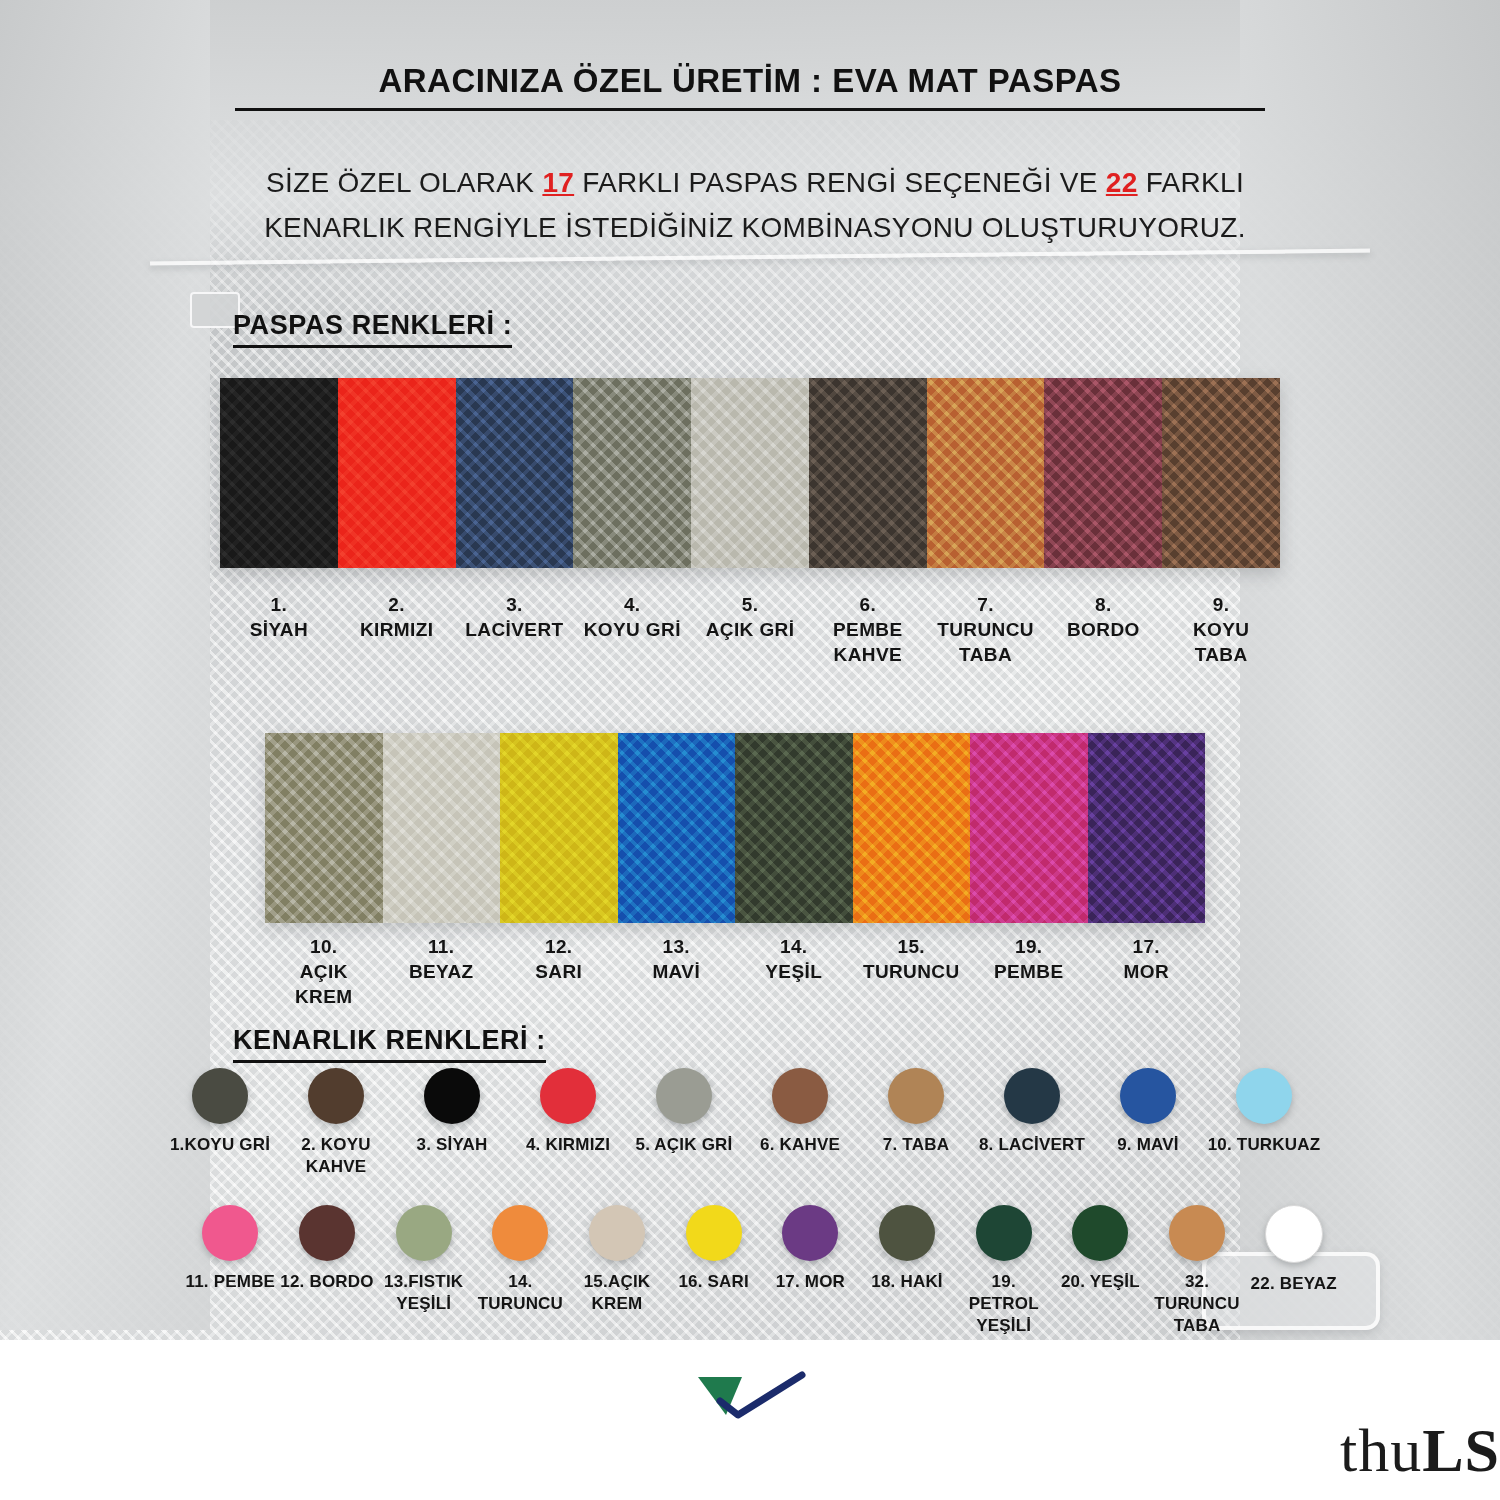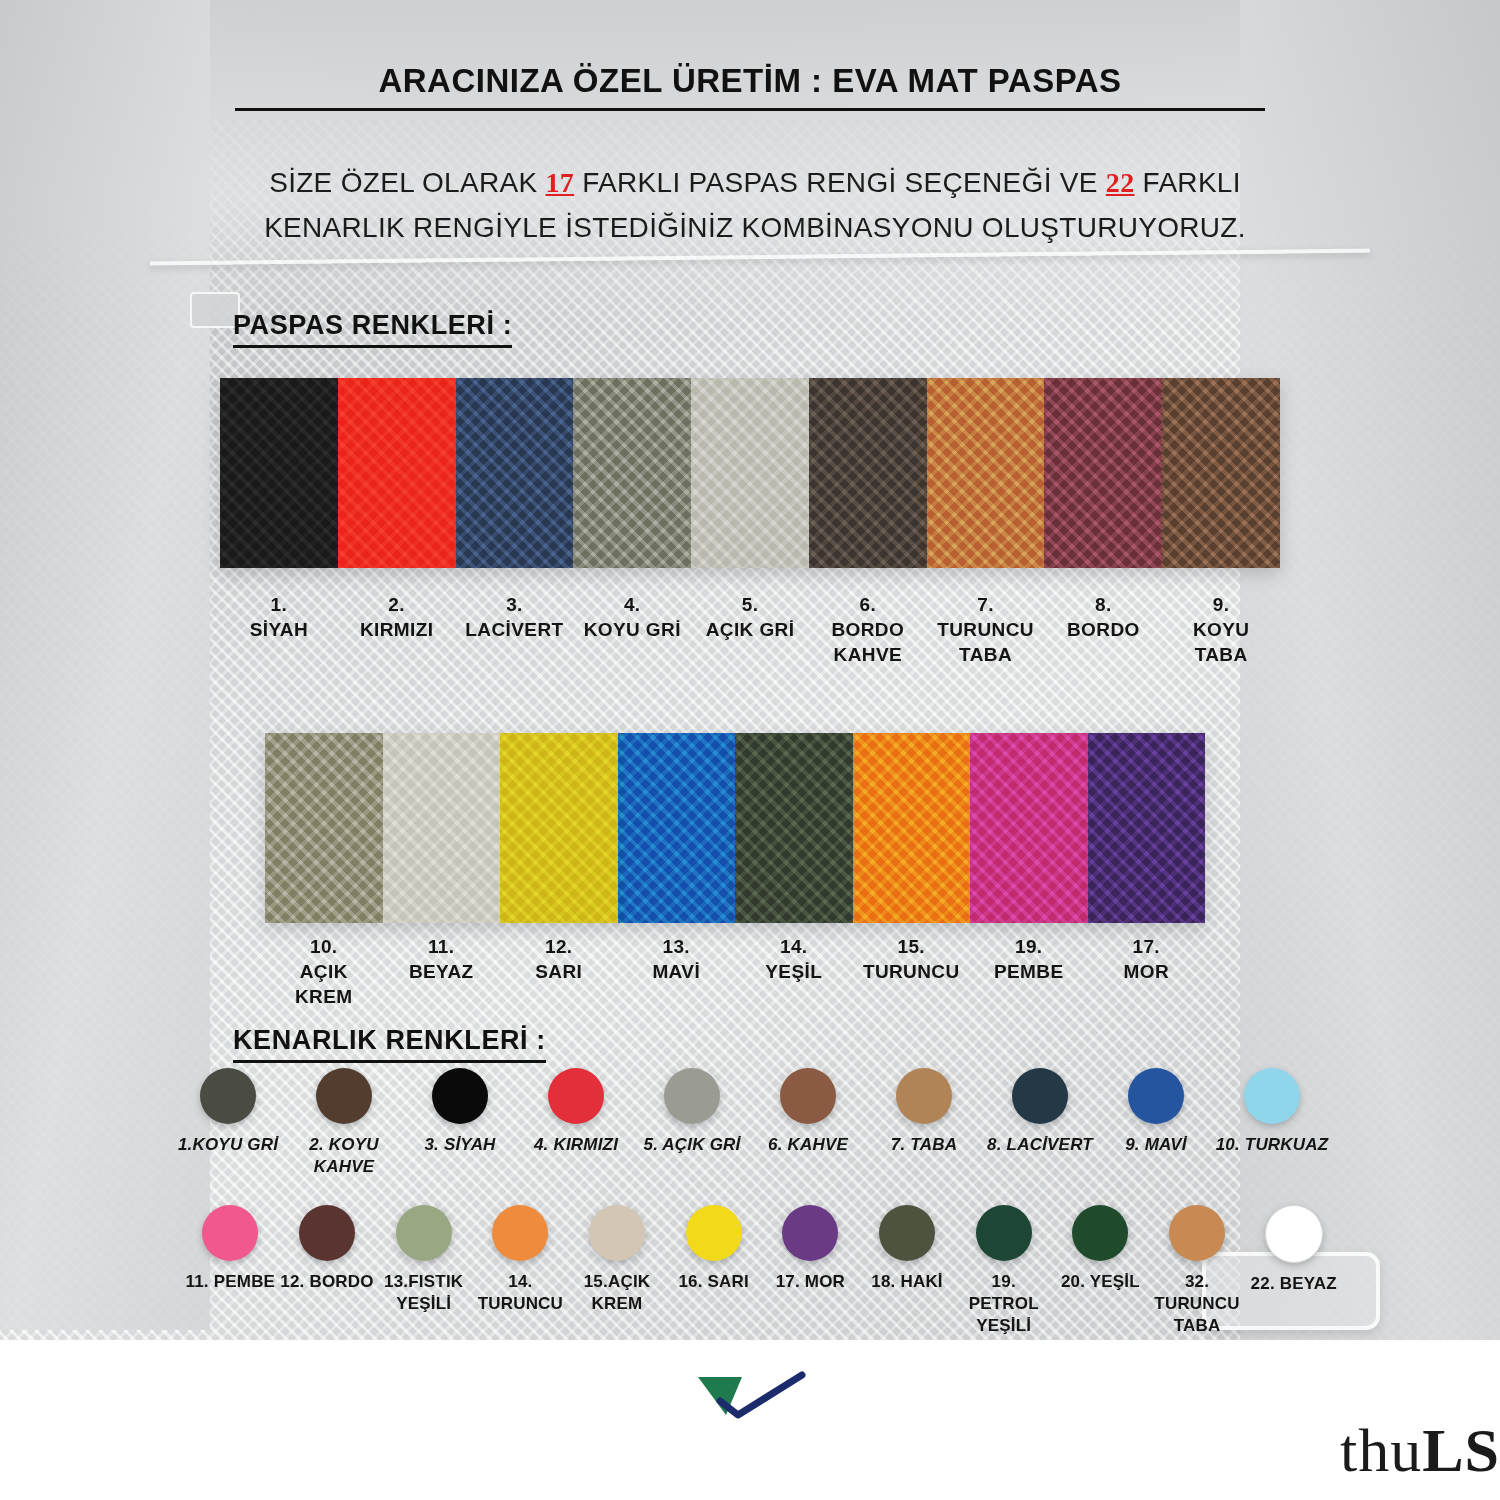--- a/index.html
+++ b/index.html
@@ -110,21 +110,20 @@
     text-align: center;
     font-size: 28px;
     line-height: 45px;
     color: #1b1b1b;
     letter-spacing: .3px;
   }
   .subtitle .hl {
     color: #e02020;
     font-weight: bold;
     text-decoration: underline;
-    font-family: Liberation Serif, serif;
   }
 
   .section-head {
     position: absolute;
     font-size: 27px;
     font-weight: bold;
     letter-spacing: .6px;
     color: #111;
     padding-bottom: 4px;
     border-bottom: 3px solid #111;
@@ -174,21 +173,21 @@
     box-sizing: border-box;
   }
   .lbl .num { display: block; }
   .lbl .nm { display: block; }
 
   
   .dots-row {
     position: absolute;
     display: flex;
   }
-  #dots-row-1 { top: 1068px; left: 170px; width: 1160px; font-style: italic; }
+  #dots-row-1 { top: 1068px; left: 162px; width: 1160px; }
   #dots-row-2 { top: 1205px; left: 182px; width: 1160px; }
   .dot-cell {
     flex: 1 1 0;
     display: flex;
     flex-direction: column;
     align-items: center;
   }
   .dot {
     width: 56px;
     height: 56px;
@@ -277,21 +276,21 @@
       <div class="lbl">
         <span class="num">4.</span>
         <span class="nm">KOYU GRİ</span>
       </div>
       <div class="lbl">
         <span class="num">5.</span>
         <span class="nm">AÇIK GRİ</span>
       </div>
       <div class="lbl">
         <span class="num">6.</span>
-        <span class="nm">BORDO KAHVE</span>
+        <span class="nm">PEMBE KAHVE</span>
       </div>
       <div class="lbl">
         <span class="num">7.</span>
         <span class="nm">TURUNCU TABA</span>
       </div>
       <div class="lbl">
         <span class="num">8.</span>
         <span class="nm">BORDO</span>
       </div>
       <div class="lbl">

